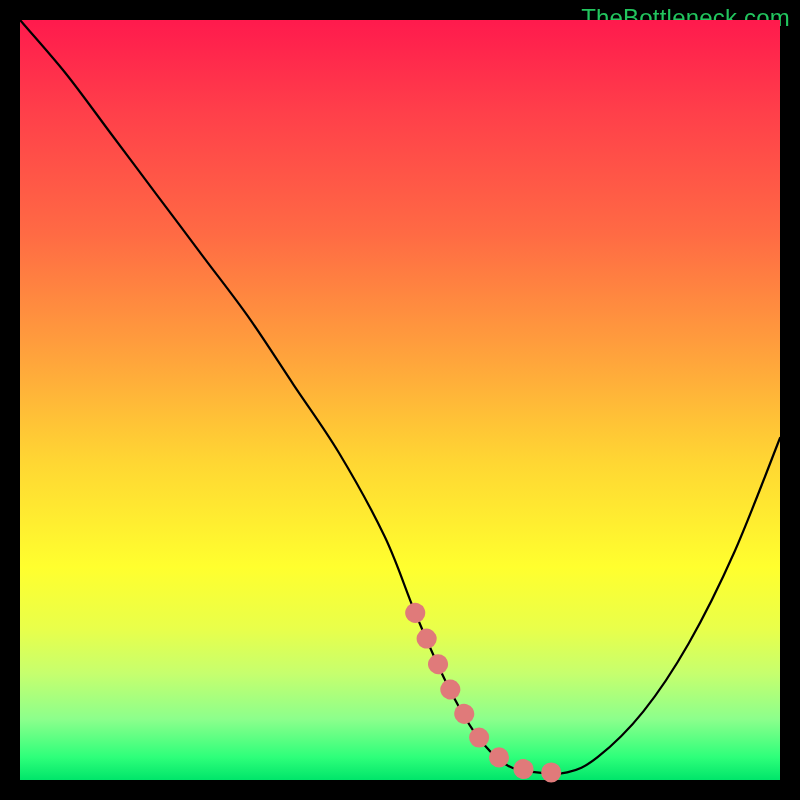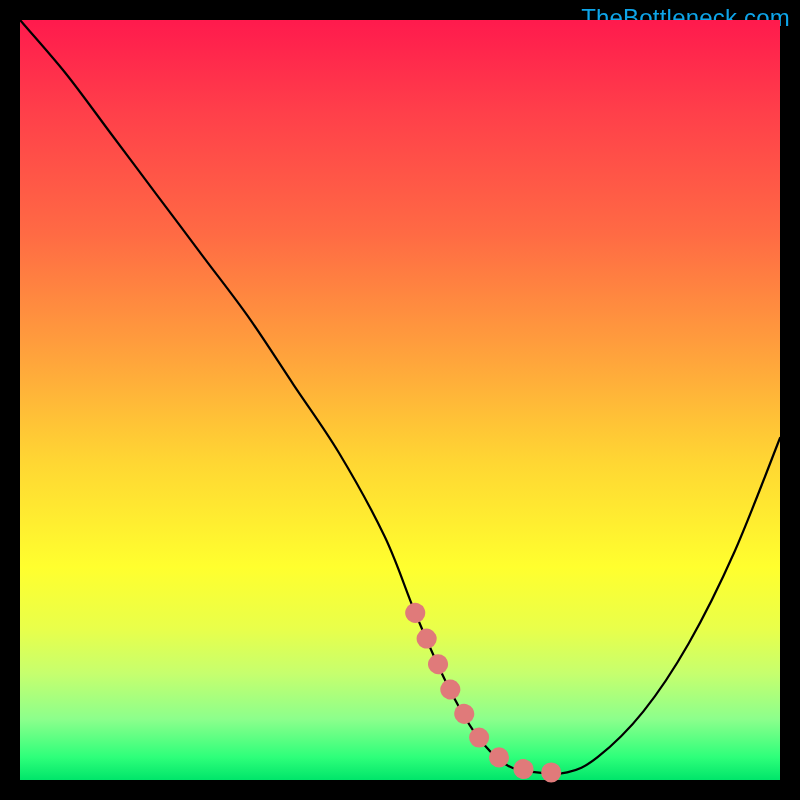--- a/index.html
+++ b/index.html
@@ -33,21 +33,21 @@
       #e9ff4a 80%,
       #c6ff6e 86%,
       #8cff8c 92%,
       #2eff7a 97%,
       #00e56a 100%);
   }
   .watermark {
     position: absolute;
     top: 4px;
     right: 10px;
-    color: #0ea5e9;
+    color: #22c55e;
     font-size: 24px;
     letter-spacing: 0.2px;
     font-weight: 500;
     pointer-events: none;
     user-select: none;
     text-align: right;
   }
   svg.curve {
     position: absolute;
     inset: 0;

